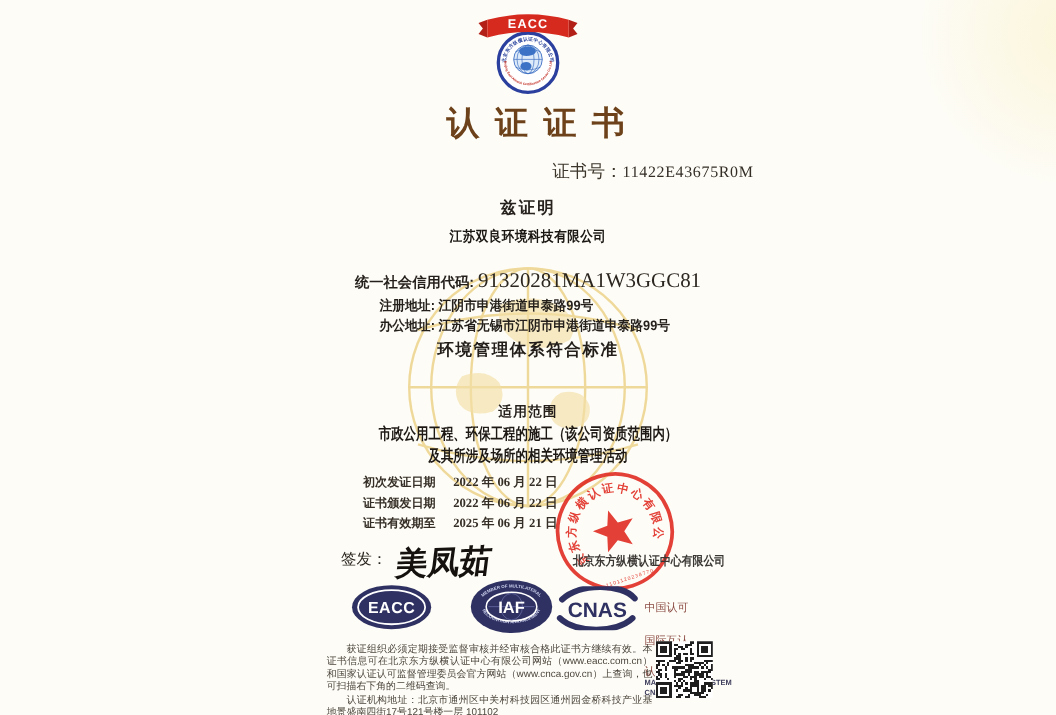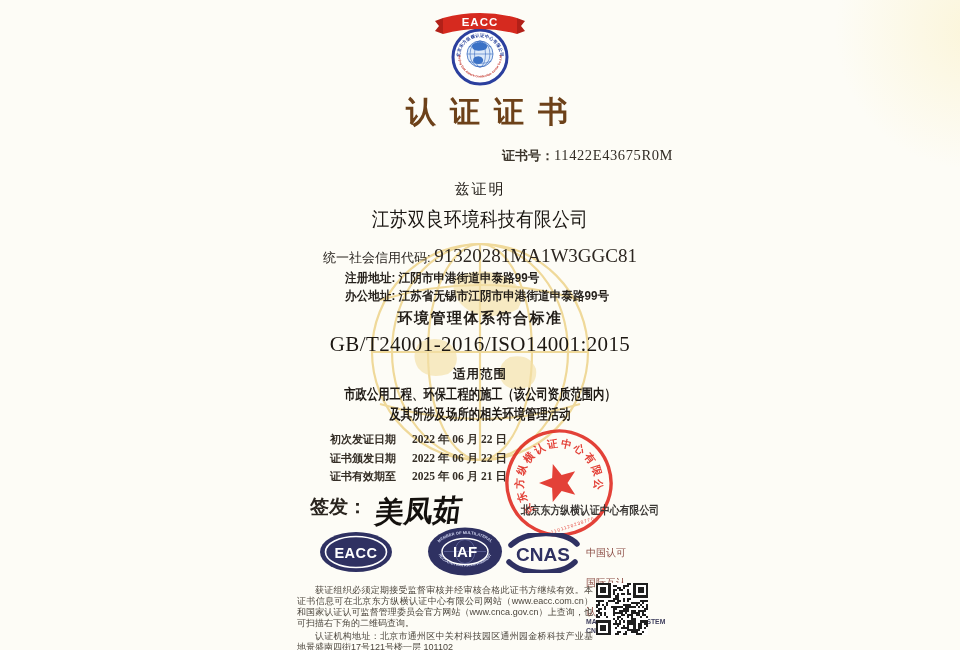--- a/index.html
+++ b/index.html
@@ -9,41 +9,41 @@
     background-image:radial-gradient(circle at 975px 30px, rgba(250,240,195,.55), rgba(250,240,195,0) 140px);
     font-family:"Liberation Sans","DejaVu Sans",sans-serif;color:#2a2520;
   }
   .cline{position:absolute;left:0;width:960px;text-align:center;white-space:nowrap;}
   .sqz{display:inline-block;transform-origin:center;}
   .wm{position:absolute;left:360px;top:232px;width:240px;height:240px;opacity:.62;}
   .emblem{position:absolute;left:433px;top:10px;width:94px;height:80px;}
   .title{top:92px;font-family:"Liberation Serif","DejaVu Serif",serif;font-weight:bold;
          font-size:30px;letter-spacing:14px;padding-left:14px;color:#6d4119;}
   .certno{position:absolute;left:502px;top:146px;white-space:nowrap;}
-  .certno .lab{font-weight:bold;font-size:13px;color:#3d362c;}
+  .certno .lab{font-weight:normal;font-size:16px;color:#3d362c;}
   .certno .val{font-family:"Liberation Serif","DejaVu Serif",serif;font-size:14.5px;color:#332d26;letter-spacing:.6px;}
-  .certify{top:180px;font-size:15px;font-weight:normal;letter-spacing:2px;color:#27221d;}
-  .company{top:206px;font-size:20px;font-weight:normal;color:#191511;}
+  .certify{top:180px;font-size:15px;font-weight:bold;letter-spacing:2px;color:#27221d;}
+  .company{top:206px;font-size:13px;font-weight:bold;color:#191511;}
   .company .sqz{transform:scaleX(.88);letter-spacing:.5px;}
   .credit{top:245px;font-size:13px;}
-  .credit .lab{font-weight:normal;color:#241f1a;}
+  .credit .lab{font-weight:bold;color:#241f1a;}
   .credit .val{font-family:"Liberation Serif","DejaVu Serif",serif;font-size:19px;color:#2c2620;}
   .addr{position:absolute;left:345px;top:269px;font-size:12.5px;font-weight:bold;color:#241f1a;line-height:18px;white-space:nowrap;}
   .addr .row{transform-origin:left center;transform:scaleX(.93);}
   .system{top:309px;font-size:15px;font-weight:bold;letter-spacing:1.5px;color:#221d18;}
   .standard{top:332px;font-family:"Liberation Serif","DejaVu Serif",serif;font-size:21px;color:#1d1813;letter-spacing:.4px;}
   .scopelab{top:366px;font-size:12.5px;font-weight:bold;letter-spacing:1px;color:#241f1a;}
   .scope1{top:385px;font-size:14.5px;font-weight:bold;color:#1d1813;}
   .scope2{top:405px;font-size:14.5px;font-weight:bold;color:#1d1813;}
   .scope1 .sqz,.scope2 .sqz{transform:scaleX(.78);}
   .dates{position:absolute;left:330px;top:430px;font-size:11px;line-height:18.5px;color:#352e26;white-space:nowrap;}
   .dates .lab{display:inline-block;width:82px;font-weight:bold;}
   .dates .val{font-family:"Liberation Serif","DejaVu Serif",serif;font-weight:bold;font-size:11.5px;}
   .sign{position:absolute;left:310px;top:492px;white-space:nowrap;}
-  .sign .lab{font-size:19px;font-weight:bold;color:#2a251f;vertical-align:8px;}
+  .sign .lab{font-size:14px;font-weight:normal;color:#2a251f;vertical-align:8px;}
   .sign .name{display:inline-block;margin-left:8px;font-family:"DejaVu Serif","Liberation Serif",serif;
         font-size:29px;font-weight:bold;color:#14110e;transform:rotate(-2deg) skewX(-9deg);}
   .seal{position:absolute;left:477px;top:401px;width:164px;height:164px;opacity:.88;}
   .sealcap{position:absolute;left:505px;top:503px;width:170px;text-align:center;font-size:11.5px;
         font-weight:bold;color:#3a3734;white-space:nowrap;transform:scaleX(.86);}
   .logo-eacc{position:absolute;left:319px;top:531px;width:74px;height:42px;}
   .logo-iaf{position:absolute;left:427px;top:527px;width:76px;height:49px;}
   .logo-cnas{position:absolute;left:503px;top:533px;width:80px;height:40px;}
   .accred{position:absolute;left:586px;top:528px;line-height:9.6px;white-space:nowrap;}
   .accred .cn{font-size:10px;color:#8a4a42;display:block;margin-top:20px;}
@@ -119,21 +119,20 @@
     <span class="lab">统一社会信用代码:</span>
     <span class="val">91320281MA1W3GGC81</span>
   </div>
 
   <div class="addr">
     <div class="row"><span>注册地址:</span> <span>江阴市申港街道申泰路99号</span></div>
     <div class="row"><span>办公地址:</span> <span>江苏省无锡市江阴市申港街道申泰路99号</span></div>
   </div>
 
   <div class="cline system">环境管理体系符合标准</div>
-  <div class="cline standard">GB/T24001-2016/ISO14001:2015</div>
   <div class="cline scopelab">适用范围</div>
   <div class="cline scope1"><span class="sqz">市政公用工程、环保工程的施工（该公司资质范围内）</span></div>
   <div class="cline scope2"><span class="sqz">及其所涉及场所的相关环境管理活动</span></div>
 
   <div class="dates">
     <div><span class="lab">初次发证日期</span><span class="val">2022 年 06 月 22 日</span></div>
     <div><span class="lab">证书颁发日期</span><span class="val">2022 年 06 月 22 日</span></div>
     <div><span class="lab">证书有效期至</span><span class="val">2025 年 06 月 21 日</span></div>
   </div>
 

